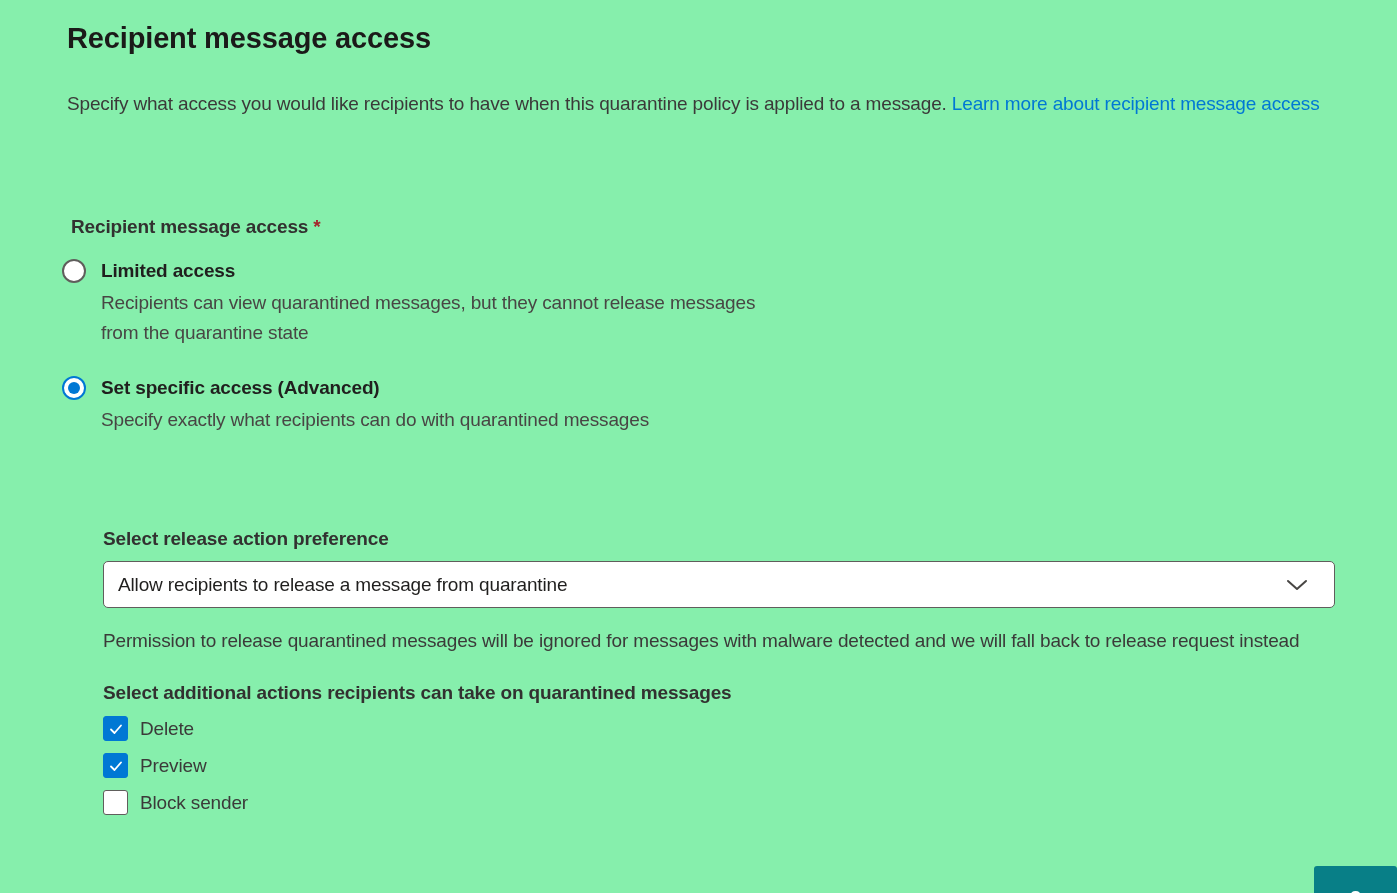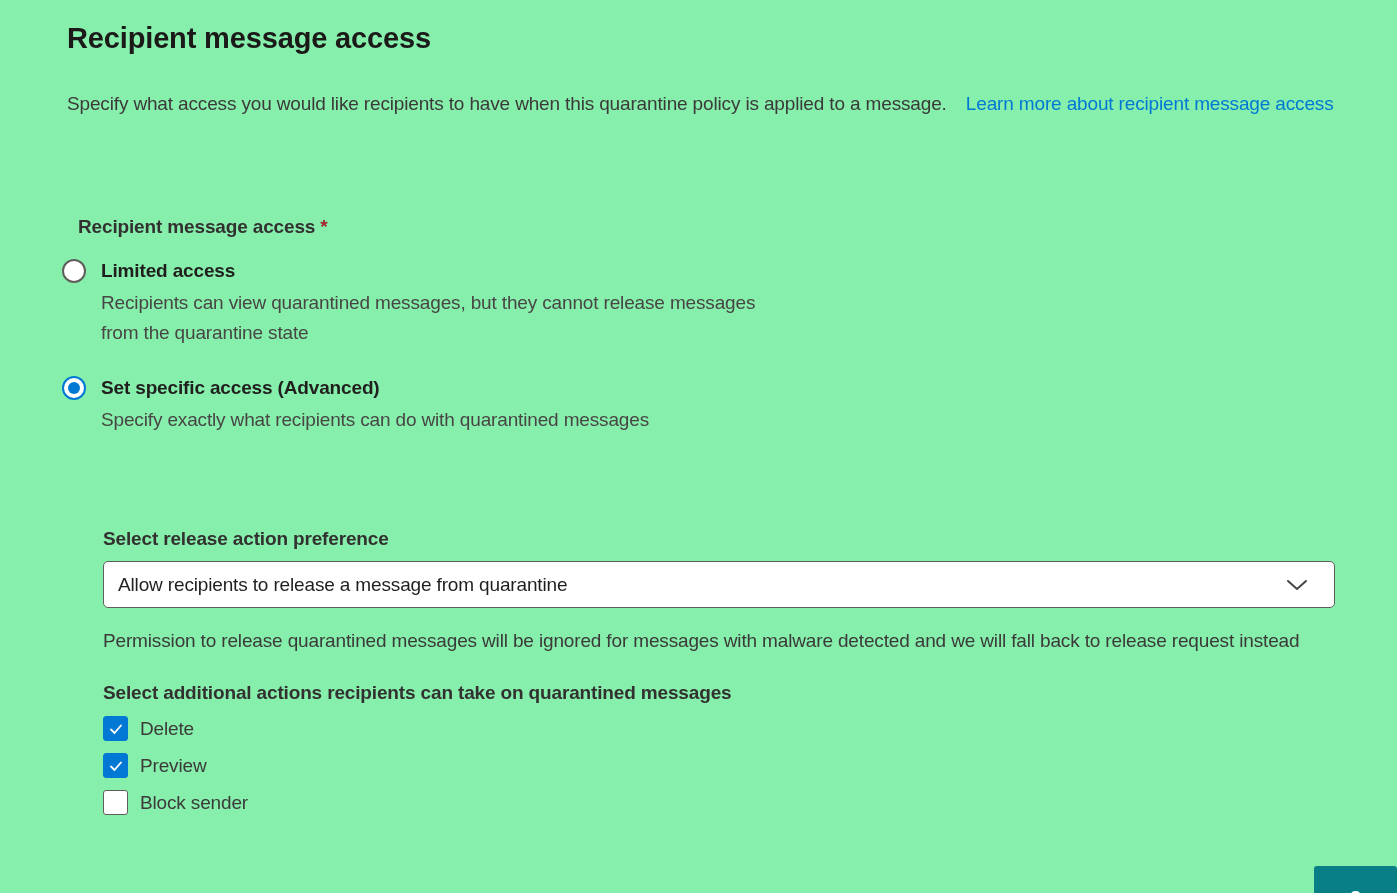--- a/index.html
+++ b/index.html
@@ -26,25 +26,24 @@
     left: 67px; top: 90px;
     width: 1272px;
     font-size: 19px;
     line-height: 28px;
     color: #3b3a39;
   }
   .link {
     color: #0078d4;
     text-decoration: none;
     cursor: pointer;
-    margin-left: 14px;
   }
   .field-label {
     position: absolute;
-    left: 78px; top: 216px;
+    left: 71px; top: 216px;
     font-size: 19px;
     font-weight: 600;
     color: #323130;
     text-align: right;
   }
   .required {
     color: #a4262c;
     margin-left: 5px;
     font-weight: 600;
   }

